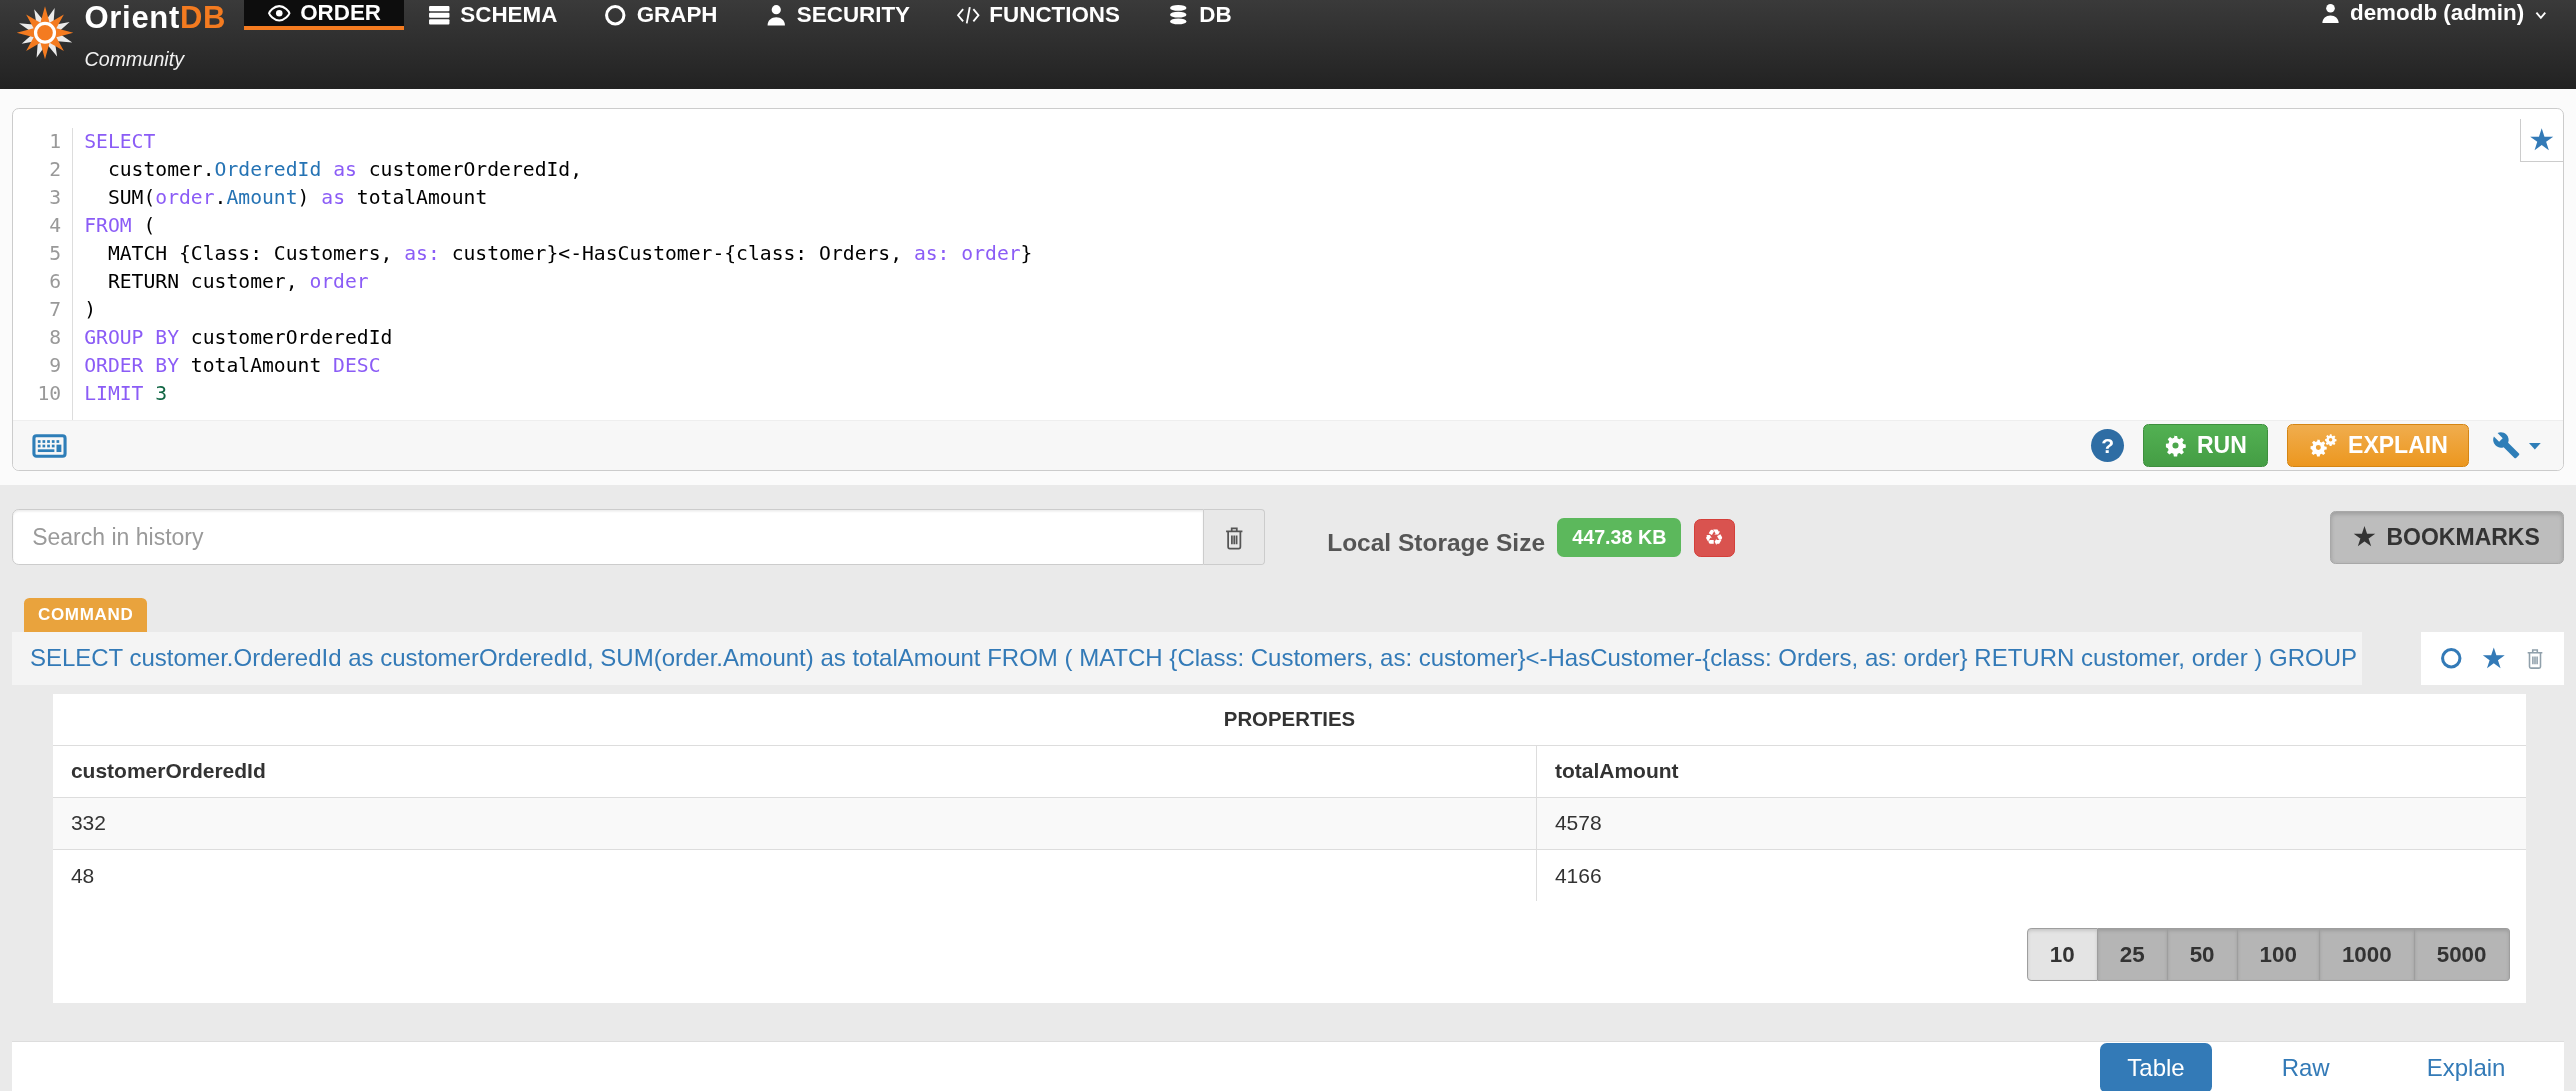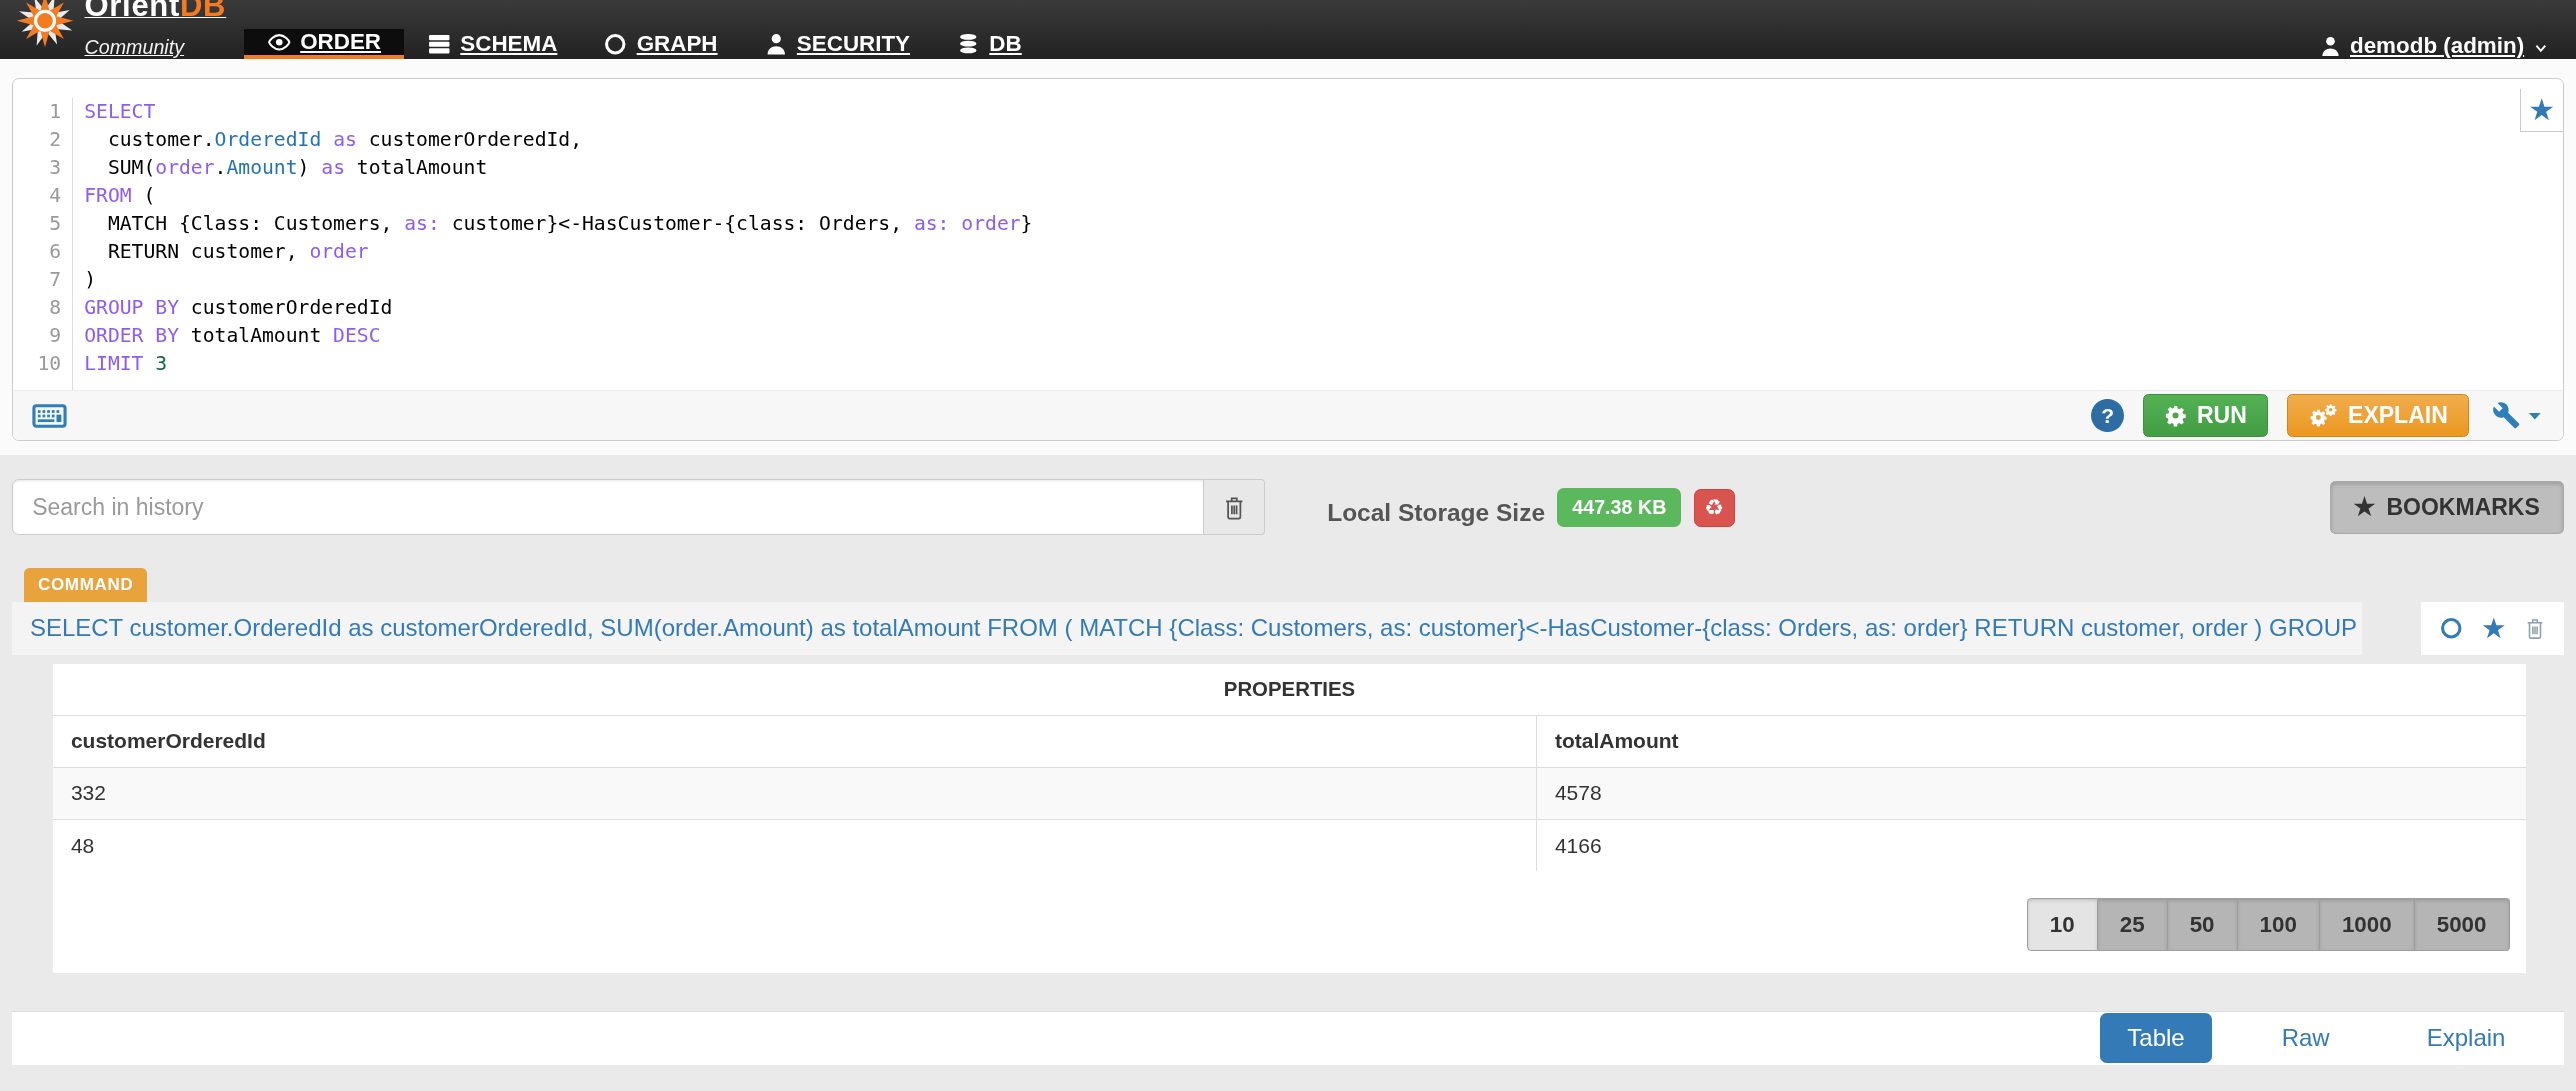--- a/index.html
+++ b/index.html
@@ -1,21 +1,21 @@
 <!DOCTYPE html>
 <html style="font-size:11px"><head>
 <meta charset="utf-8">
 <style>
   * { box-sizing: border-box; margin: 0; padding: 0; }
   html,body { width: 2576px; height: 1092px; overflow: hidden;
     font-family: "Liberation Sans", sans-serif; background: #eaeaea; }
 
   
-  .navbar { height: 59px; background: linear-gradient(#3a3a3a, #222);
-    display: flex; align-items: flex-end; color: #fff; text-decoration: underline; }
+  .navbar { height: 89px; background: linear-gradient(#3a3a3a, #222);
+    display: flex; align-items: flex-start; color: #fff; }
   .brand { display: flex; align-items: center; gap: 9.5px; padding: 0 17.7px 0 15px; }
   .brand-star { width: 60px; height: 62px; display: inline-block; }
   .brand-name { font-size: 31px; font-weight: bold; letter-spacing: 0.7px; }
   .orange { color: #f47b20; }
   .brand-sub { font-size: 19.7px; font-style: italic; margin-top: 12px; color: #f2f2f2; }
   .nav-tabs { display: flex; align-items: stretch; }
   .nav-tab { display: flex; align-items: center; gap: 8.8px; padding: 0 23px;
     font-size: 22.4px; font-weight: bold; cursor: pointer; }
   .nav-tab.active { background: #0d0d0d; border-bottom: 4.8px solid #f47b20; }
   .tab-icon { width: 24.5px; height: 24.5px; display: inline-block; }
@@ -182,20 +182,30 @@
         <span class="icon tab-icon">
           <svg viewBox="0 0 24 24" fill="currentColor">
             <circle cx="12" cy="6.5" r="4.5"></circle>
             <path d="M3.5 22c0-5 3.8-8 8.5-8s8.5 3 8.5 8z"></path>
           </svg>
         </span>
         <span class="tab-label">SECURITY</span>
       </div>
       <div class="nav-tab">
         <span class="icon tab-icon">
+          <svg viewBox="0 0 24 24" fill="none" stroke="currentColor" stroke-width="1.8">
+            <path d="M7 6l-5 6 5 6"></path>
+            <path d="M17 6l5 6-5 6"></path>
+            <path d="M13.5 4l-3 16"></path>
+          </svg>
+        </span>
+        <span class="tab-label">FUNCTIONS</span>
+      </div>
+      <div class="nav-tab">
+        <span class="icon tab-icon">
           <svg viewBox="0 0 24 24" fill="currentColor">
             <ellipse cx="12" cy="4.8" rx="8" ry="2.9"></ellipse>
             <ellipse cx="12" cy="11.4" rx="8" ry="2.9"></ellipse>
             <ellipse cx="12" cy="18" rx="8" ry="2.9"></ellipse>
           </svg>
         </span>
         <span class="tab-label">DB</span>
       </div>
     </div>
   <div class="nav-user">

